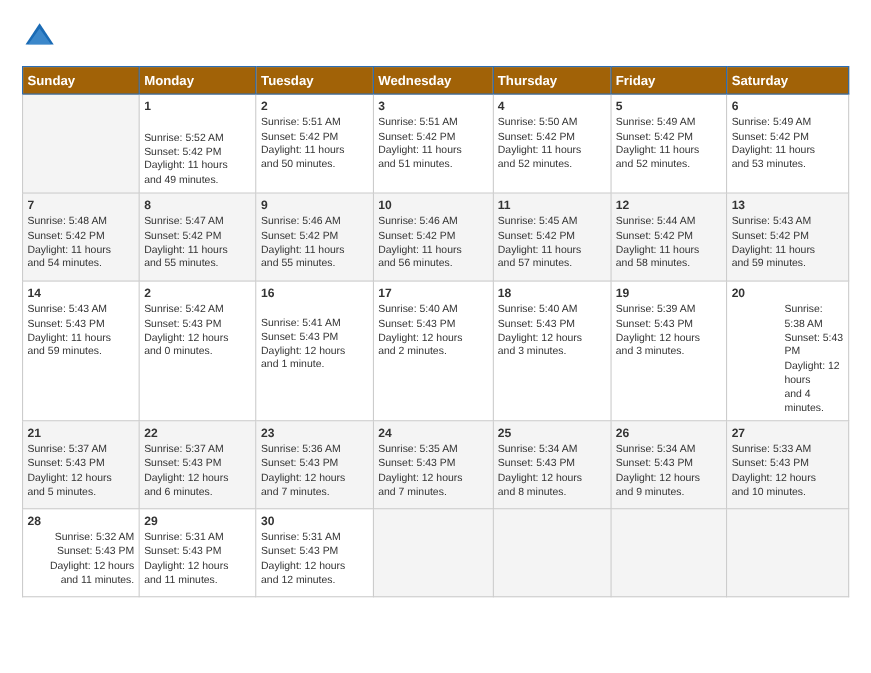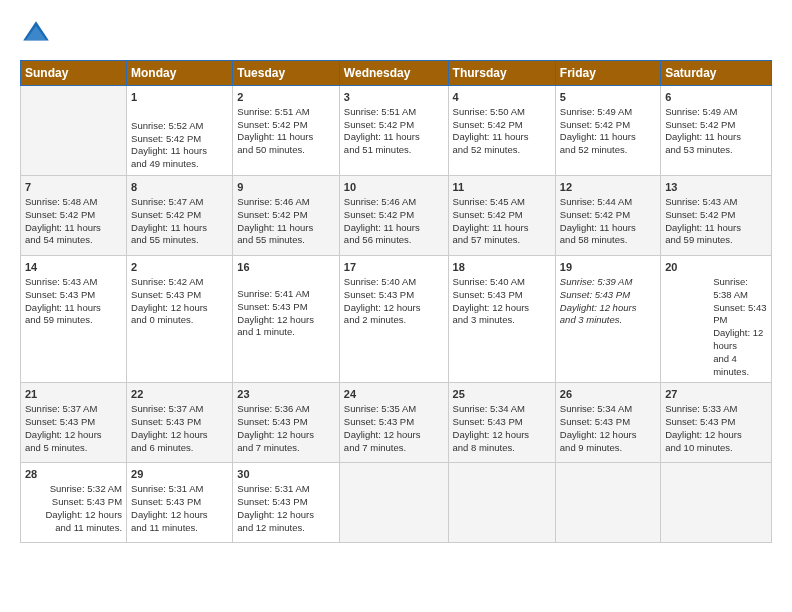--- a/index.html
+++ b/index.html
@@ -251,21 +251,21 @@
           </td>
           <td>
             <span class="day-num">18</span>
             <div class="day-info" style="white-space: pre-line;">Sunrise: 5:40 AM
 Sunset: 5:43 PM
 Daylight: 12 hours
 and 3 minutes.</div>
           </td>
           <td>
             <span class="day-num">19</span>
-            <div class="day-info" style="white-space: pre-line; font-style: italic;">Sunrise: 5:39 AM
+            <div class="day-info" style="white-space: pre-line;">Sunrise: 5:39 AM
 Sunset: 5:43 PM
 Daylight: 12 hours
 and 3 minutes.</div>
           </td>
           <td>
             <span class="day-num">20</span>
             <div class="day-info" style="white-space: pre-line; margin-left: 48px;">Sunrise: 5:38 AM
 Sunset: 5:43 PM
 Daylight: 12 hours
 and 4 minutes.</div>

